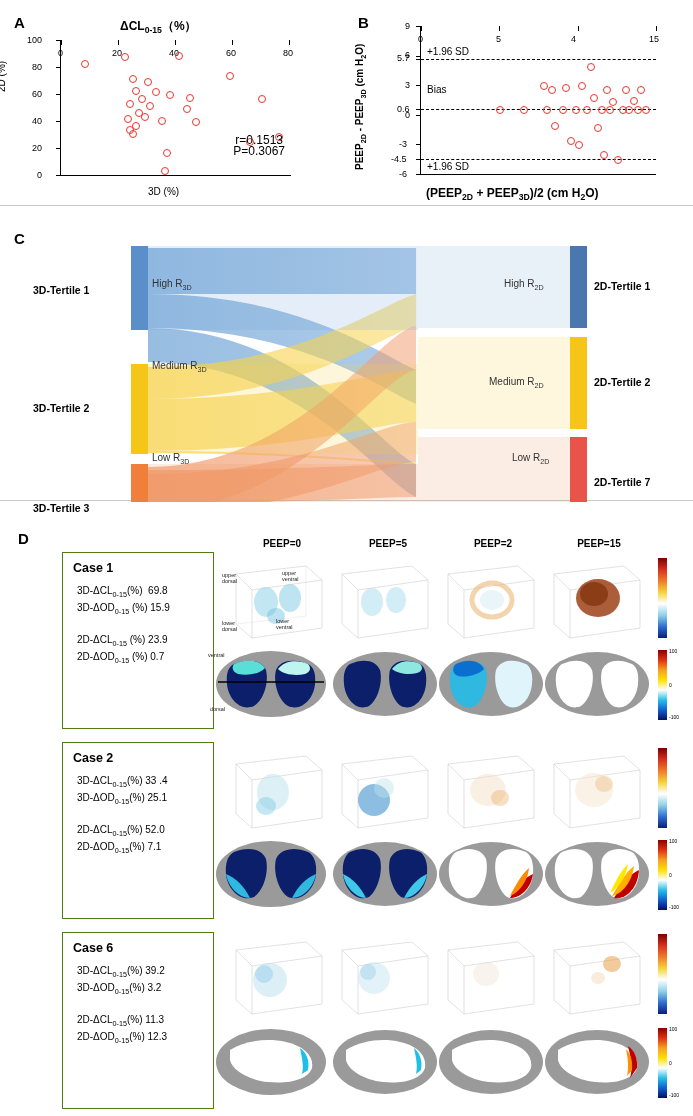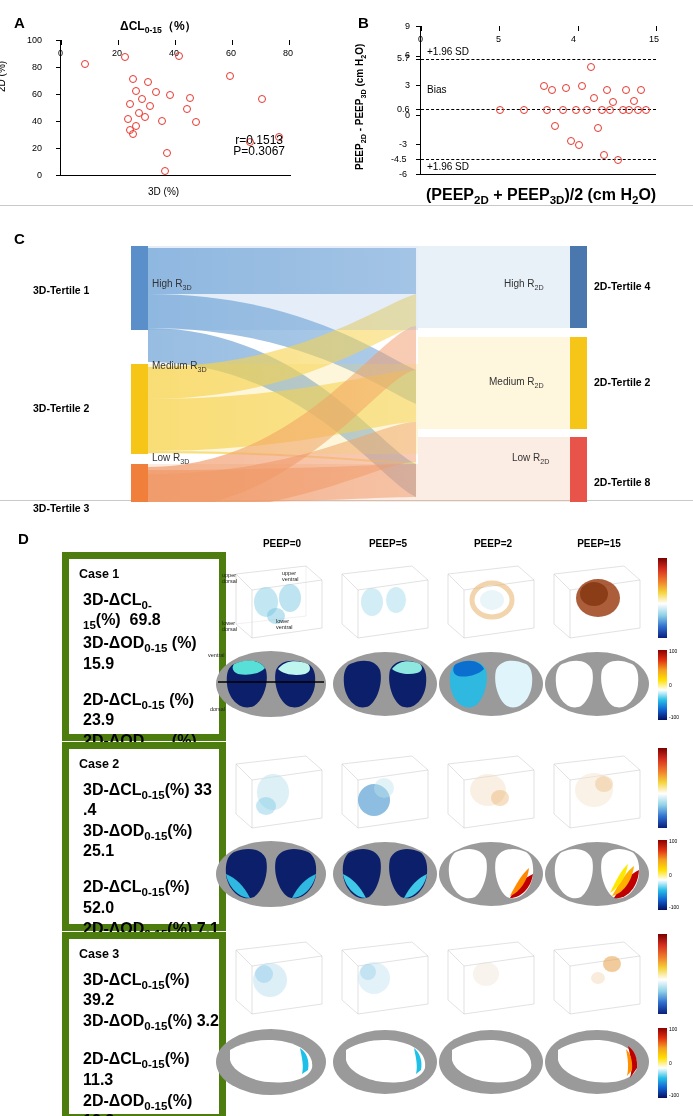--- a/index.html
+++ b/index.html
@@ -71,21 +71,21 @@
   #panelB .plot {
     position: absolute; left: 72px; top: 26px; width: 235px; height: 148px;
     border-left: 1.4px solid #000; border-bottom: 1.4px solid #000;
   }
   #panelB .ylabel {
     position: absolute; left: 6px; top: 170px;
     transform: rotate(-90deg); transform-origin: left top;
     font-size: 10px; font-weight: bold; white-space: nowrap;
   }
   #panelB .xlabel {
-    position: absolute; left: 78px; top: 186px; font-size: 16px; font-weight: bold;
+    position: absolute; left: 78px; top: 186px; font-size: 12px; font-weight: bold;
   }
   .dashline {
     position: absolute; left: 0; width: 100%;
     border-top: 1px dashed #000; height: 0;
   }
   .bline-lbl { position: absolute; font-size: 10px; }
   .sub { font-size: 0.72em; vertical-align: sub; }
 
   
   #panelC { position: absolute; left: 0; top: 212px; width: 693px; height: 290px; }
@@ -94,27 +94,27 @@
     position: absolute; font-size: 10.5px; font-weight: bold;
   }
   .sk-inner {
     position: absolute; font-size: 10px; color: #333;
   }
 
   
   #panelD { position: absolute; left: 0; top: 510px; width: 693px; height: 606px; }
   .case-box {
     position: absolute; left: 62px; width: 150px;
-    border: 7px solid #4d7c0f; background: #fff;
+    border: 1px solid #4d7c0f; background: #fff;
   }
   .case-title {
     font-size: 12.5px; font-weight: bold; margin: 8px 0 10px 10px;
   }
   .case-line {
-    font-size: 16px; font-weight: bold; margin: 3px 0 3px 14px;
+    font-size: 10px; font-weight: normal; margin: 3px 0 3px 14px;
   }
   .case-gap { height: 12px; }
   .col-hdr {
     position: absolute; font-size: 10px; font-weight: bold; text-align: center;
   }
   .vox-box { position: absolute; }
   .slice-box { position: absolute; }
   .cbar { position: absolute; width: 9px; }
   .cbar-lbl { position: absolute; font-size: 5px; }
   .anno { position: absolute; font-size: 5.5px; color: #222; }
@@ -323,23 +323,23 @@
     </svg>
 
     <div class="sk-label" style="left:33px; top:72px;">3D-Tertile 1</div>
     <div class="sk-label" style="left:33px; top:190px;">3D-Tertile 2</div>
     <div class="sk-label" style="left:33px; top:290px;">3D-Tertile 3</div>
 
     <div class="sk-inner" style="left:152px; top:66px;">High R<span class="sub">3D</span></div>
     <div class="sk-inner" style="left:152px; top:148px;">Medium R<span class="sub">3D</span></div>
     <div class="sk-inner" style="left:152px; top:240px;">Low R<span class="sub">3D</span></div>
 
-    <div class="sk-label" style="left:594px; top:68px;">2D-Tertile 4</div>
+    <div class="sk-label" style="left:594px; top:68px;">2D-Tertile 1</div>
     <div class="sk-label" style="left:594px; top:164px;text-align:center;">2D-Tertile 2</div>
-    <div class="sk-label" style="left:594px; top:264px;">2D-Tertile 8</div>
+    <div class="sk-label" style="left:594px; top:264px;">2D-Tertile 7</div>
 
     <div class="sk-inner" style="left:504px; top:66px;">High R<span class="sub">2D</span></div>
     <div class="sk-inner" style="left:489px; top:164px;">Medium R<span class="sub">2D</span></div>
     <div class="sk-inner" style="left:512px; top:240px;">Low R<span class="sub">2D</span></div>
   </div>
 
   <div id="panelD">
     <div class="panel-letter" style="left:18px; top:20px;">D</div>
 
     <div class="col-hdr" style="left:232px; top:28px; width:100px;">PEEP=0</div>
@@ -375,21 +375,21 @@
       <div class="case-gap"></div>
       <div class="case-line">
         <span>2D-ΔCL</span><span class="sub">0-15</span><span>(%)</span> <span>52.0</span>
       </div>
       <div class="case-line">
         <span>2D-ΔOD</span><span class="sub">0-15</span><span>(%)</span> <span>7.1</span>
       </div>
     </div>
 
     <div class="case-box" style="top:422px; height:175px;">
-      <div class="case-title">Case 3</div>
+      <div class="case-title">Case 6</div>
       <div class="case-line">
         <span>3D-ΔCL</span><span class="sub">0-15</span><span>(%)</span> <span>39.2</span>
       </div>
       <div class="case-line">
         <span>3D-ΔOD</span><span class="sub">0-15</span><span>(%)</span> <span>3.2</span>
       </div>
       <div class="case-gap"></div>
       <div class="case-line">
         <span>2D-ΔCL</span><span class="sub">0-15</span><span>(%)</span> <span>11.3</span>
       </div>

